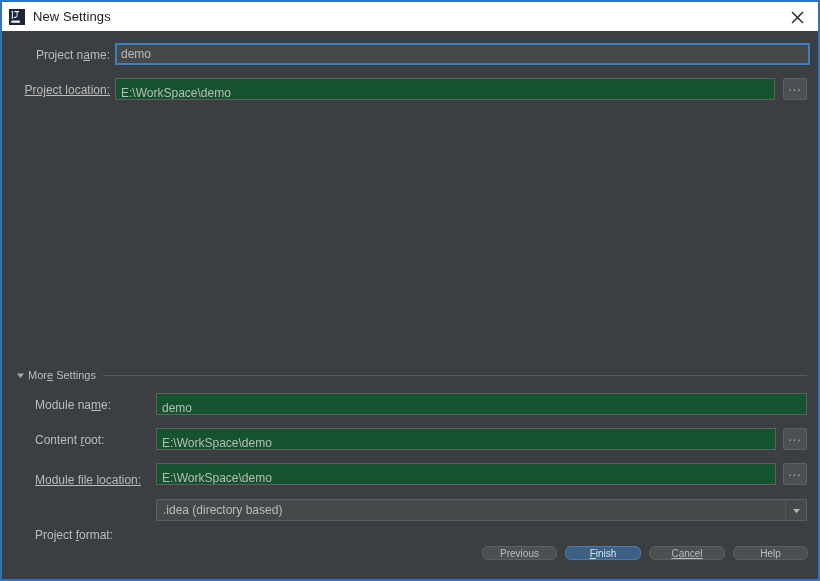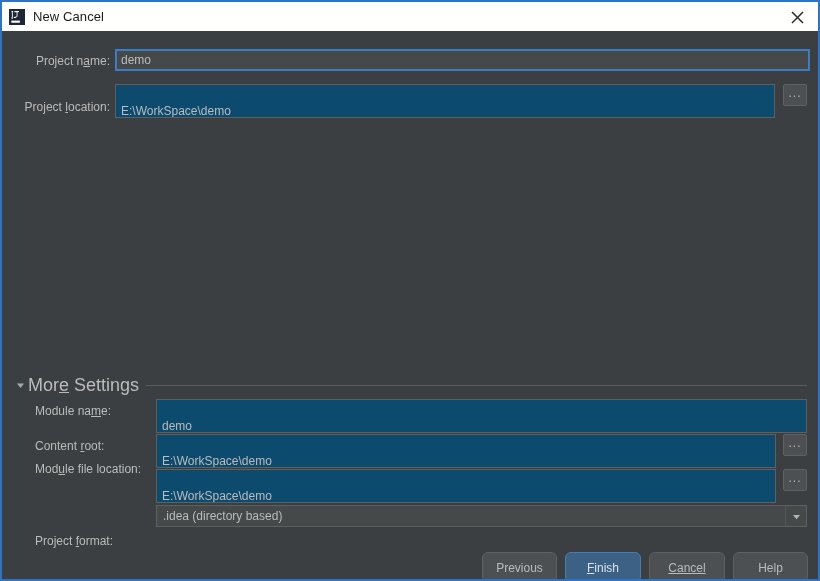--- a/index.html
+++ b/index.html
@@ -67,43 +67,42 @@
   #close-button svg { display: block; }
 
   
   #content {
     position: absolute;
     left: 0;
     top: 31px;
     right: 0;
     bottom: 0;
     background: #3c3f41;
-    margin-top: 6px;
   }
 
   .lbl {
     position: absolute;
     font-size: 12px;
     color: #bbbbbb;
     white-space: nowrap;
     line-height: 16px;
   }
   .lbl.right { text-align: right; }
   .lbl u { text-decoration: underline; }
 
   .field {
     position: absolute;
     box-sizing: border-box;
-    background: #0c4a6e;
+    background: #14532d;
     border: 1px solid #5e6060;
     color: #bbbbbb;
     font-size: 12px;
     font-family: "Liberation Sans", sans-serif;
     line-height: 20px;
-    padding: 16px 5px;
+    padding: 4px 5px;
     height: 22px;
     white-space: nowrap;
     overflow: hidden;
   }
   .field.focused {
     border: 2px solid #3d7dc4;
     background: #45494a;
     line-height: 18px;
     padding: 0 4px;
   }
@@ -165,41 +164,41 @@
   }
   #more-settings-triangle {
     width: 10px;
     height: 10px;
     display: flex;
     align-items: center;
     justify-content: center;
     margin-right: 3px;
   }
   #more-settings-label {
-    font-size: 18px;
+    font-size: 11px;
     color: #bbbbbb;
     white-space: nowrap;
     margin-right: 7px;
   }
   #more-settings-rule {
     flex: 1;
     height: 1px;
     background: #5a5d5e;
   }
 
   
   .btn {
     position: absolute;
     box-sizing: border-box;
-    height: 31px;
+    height: 14px;
     background: #4c5052;
     border: 1px solid #5e6163;
     border-radius: 6px;
     color: #bbbbbb;
-    font-size: 12px;
+    font-size: 10px;
     font-family: "Liberation Sans", sans-serif;
     display: flex;
     align-items: center;
     justify-content: center;
     white-space: nowrap;
   }
   .btn.primary {
     background: #3d6185;
     border: 1px solid #4a7bb0;
     color: #d8e2ea;
@@ -217,34 +216,34 @@
         <rect x="0" y="0" width="16" height="16" fill="#1b2637"></rect>
         <rect x="2.5" y="2" width="1.6" height="1.2" fill="#ffffff"></rect>
         <rect x="2.9" y="3.2" width="0.9" height="5.2" fill="#ffffff"></rect>
         <rect x="2.5" y="8.4" width="1.6" height="1.2" fill="#ffffff"></rect>
         <rect x="7.6" y="2" width="0.9" height="5.6" fill="#ffffff"></rect>
         <rect x="5.4" y="2" width="4.6" height="1.2" fill="#ffffff"></rect>
         <path d="M7.6 7.0 v0.7 a1.6 1.6 0 0 1 -3.0 0.5 l1.0 -0.45 a0.7 0.7 0 0 0 1.1 0.0 v-0.75 z" fill="#ffffff"></path>
         <rect x="2.3" y="11.6" width="8.6" height="2.1" fill="#ffffff"></rect>
       </svg>
     </div>
-    <span id="title-text">New Cancel</span>
+    <span id="title-text">New Settings</span>
     <div id="close-button">
       <svg width="13" height="13" viewBox="0 0 13 13">
         <path d="M1 1 L12 12 M12 1 L1 12" stroke="#2b2b2b" stroke-width="1.5" fill="none"></path>
       </svg>
     </div>
   </div>
 
   <div id="content">
 
     <div class="lbl right" style="left:0px; top:16px; width:108px;">Project n<u>a</u>me:</div>
     <div class="field focused" style="left:113px; top:12px; width:695px;">demo</div>
 
-    <div class="lbl right" style="left:0px; top:62px; width:108px;">Project <u>l</u>ocation:</div>
+    <div class="lbl right" style="left:0px; top:51px; width:108px;text-decoration:underline;">Project <u>l</u>ocation:</div>
     <div class="field" style="left:113px; top:47px; width:660px;">E:\WorkSpace\demo</div>
     <div class="browse-btn" style="left:781px; top:47px;">
       <span>...</span>
     </div>
 
     <div id="more-settings">
       <div id="more-settings-triangle">
         <svg width="9" height="9" viewBox="0 0 9 9">
           <path d="M1 2.5 L8 2.5 L4.5 7 Z" fill="#a9a9a9"></path>
         </svg>
@@ -255,21 +254,21 @@
 
     <div class="lbl" style="left:33px; top:366px;text-align:right;">Module na<u>m</u>e:</div>
     <div class="field" style="left:154px; top:362px; width:651px;">demo</div>
 
     <div class="lbl" style="left:33px; top:401px;">Content <u>r</u>oot:</div>
     <div class="field" style="left:154px; top:397px; width:620px;">E:\WorkSpace\demo</div>
     <div class="browse-btn" style="left:781px; top:397px;">
       <span>...</span>
     </div>
 
-    <div class="lbl" style="left:33px; top:424px;">Mod<u>u</u>le file location:</div>
+    <div class="lbl" style="left:33px; top:441px;text-decoration:underline;">Mod<u>u</u>le file location:</div>
     <div class="field" style="left:154px; top:432px; width:620px;">E:\WorkSpace\demo</div>
     <div class="browse-btn" style="left:781px; top:432px;">
       <span>...</span>
     </div>
 
     <div class="lbl" style="left:33px; top:496px;">Project <u>f</u>ormat:</div>
     <div class="combo" style="left:154px; top:468px; width:651px;">
       <span class="combo-value">.idea (directory based)</span>
       <span class="combo-arrow">
         <svg width="9" height="9" viewBox="0 0 9 9">

